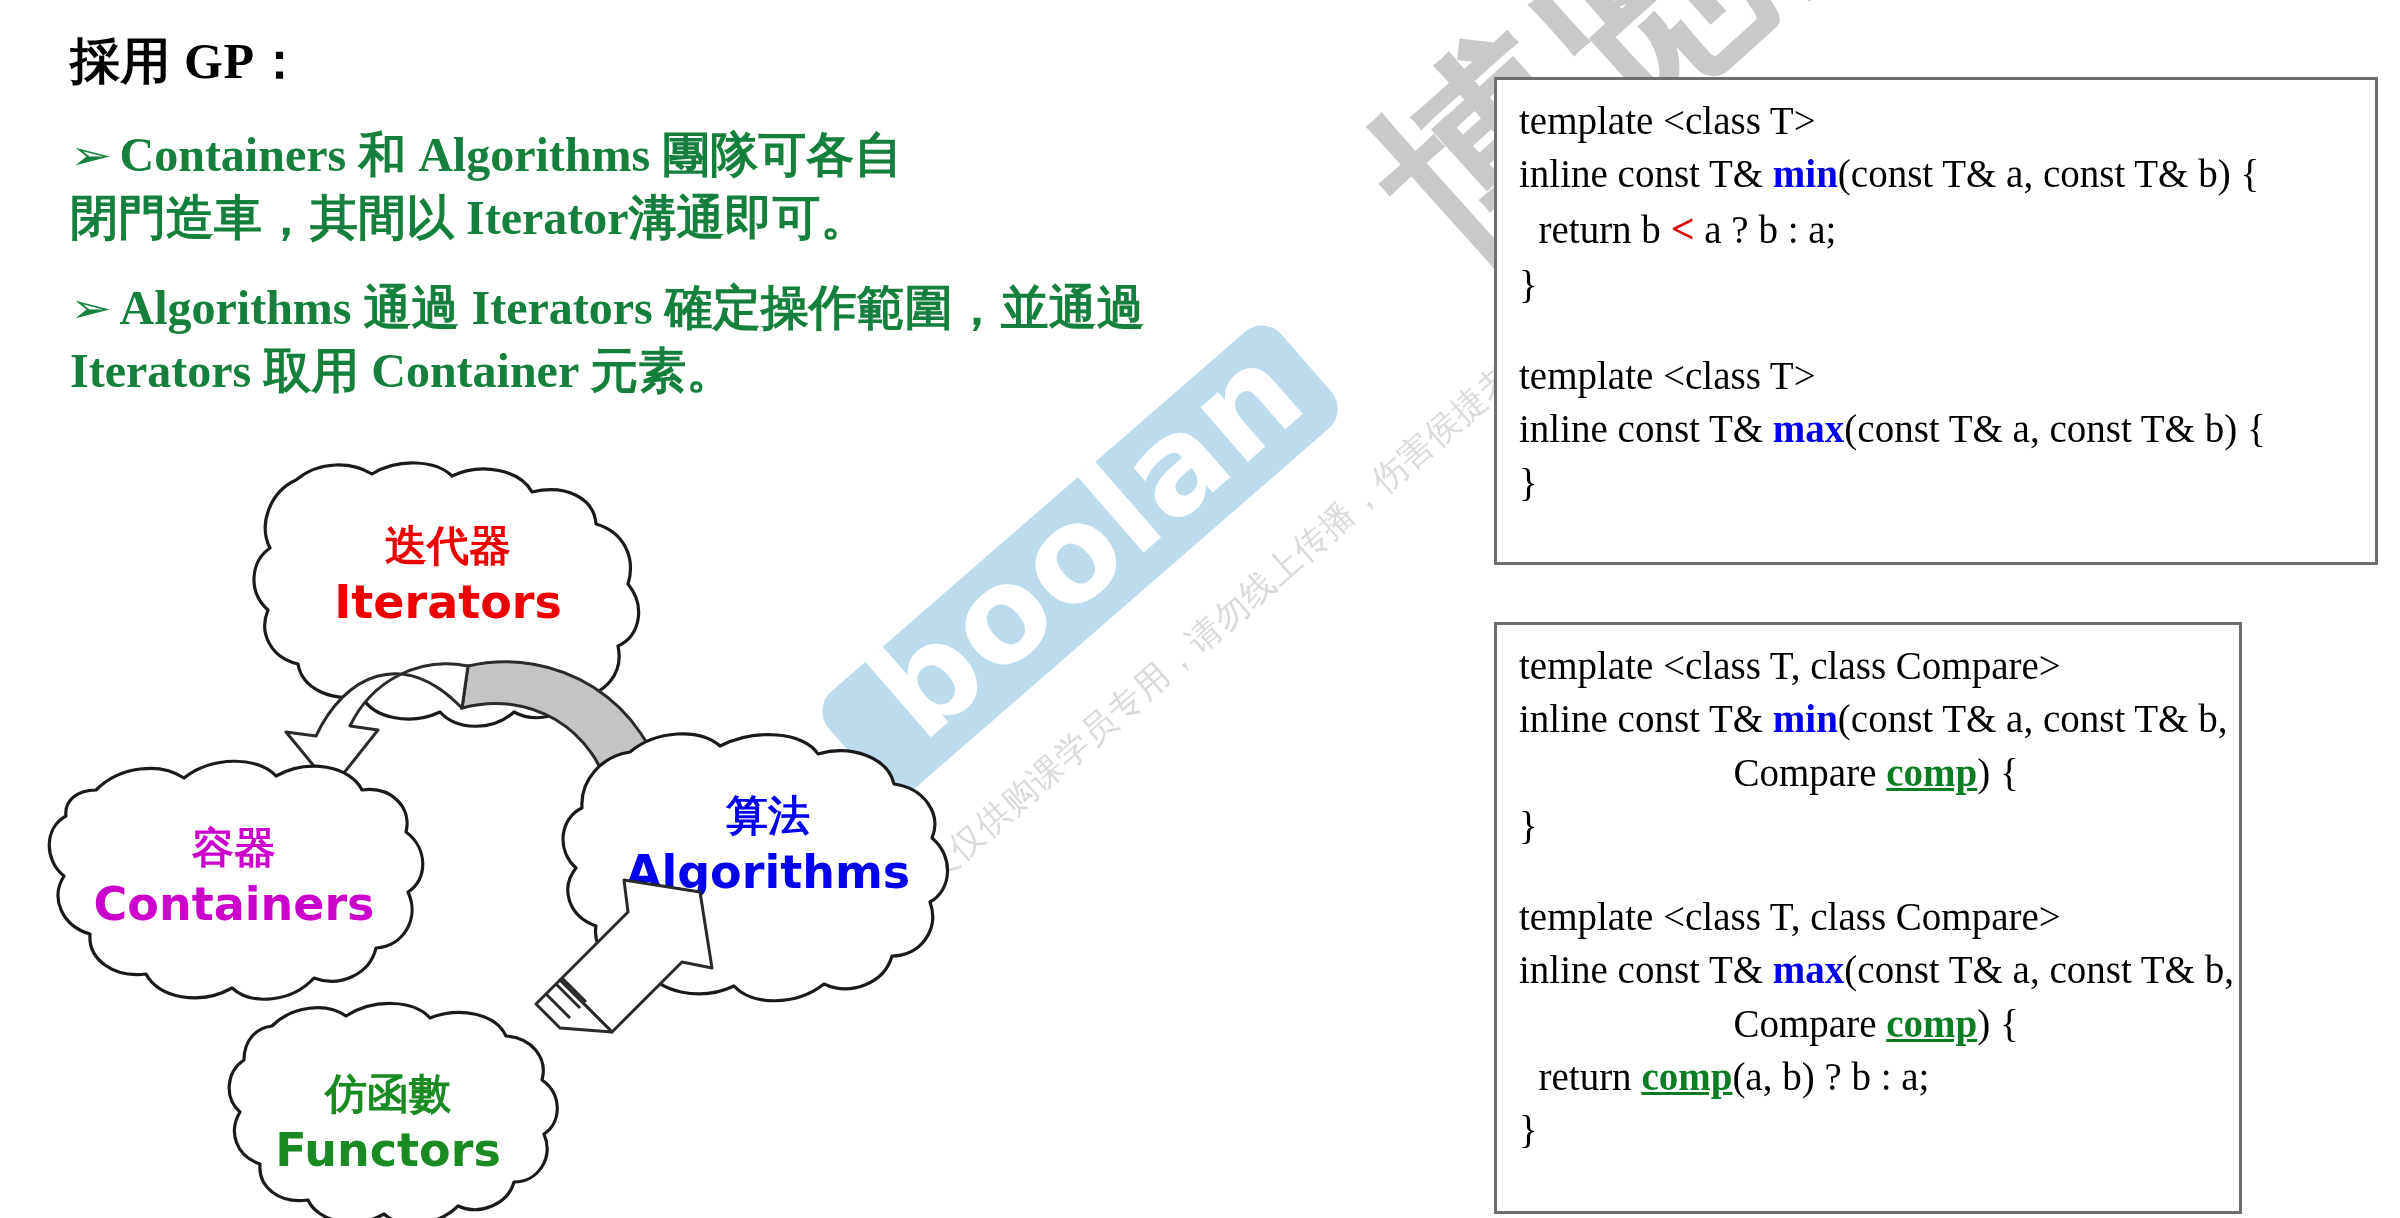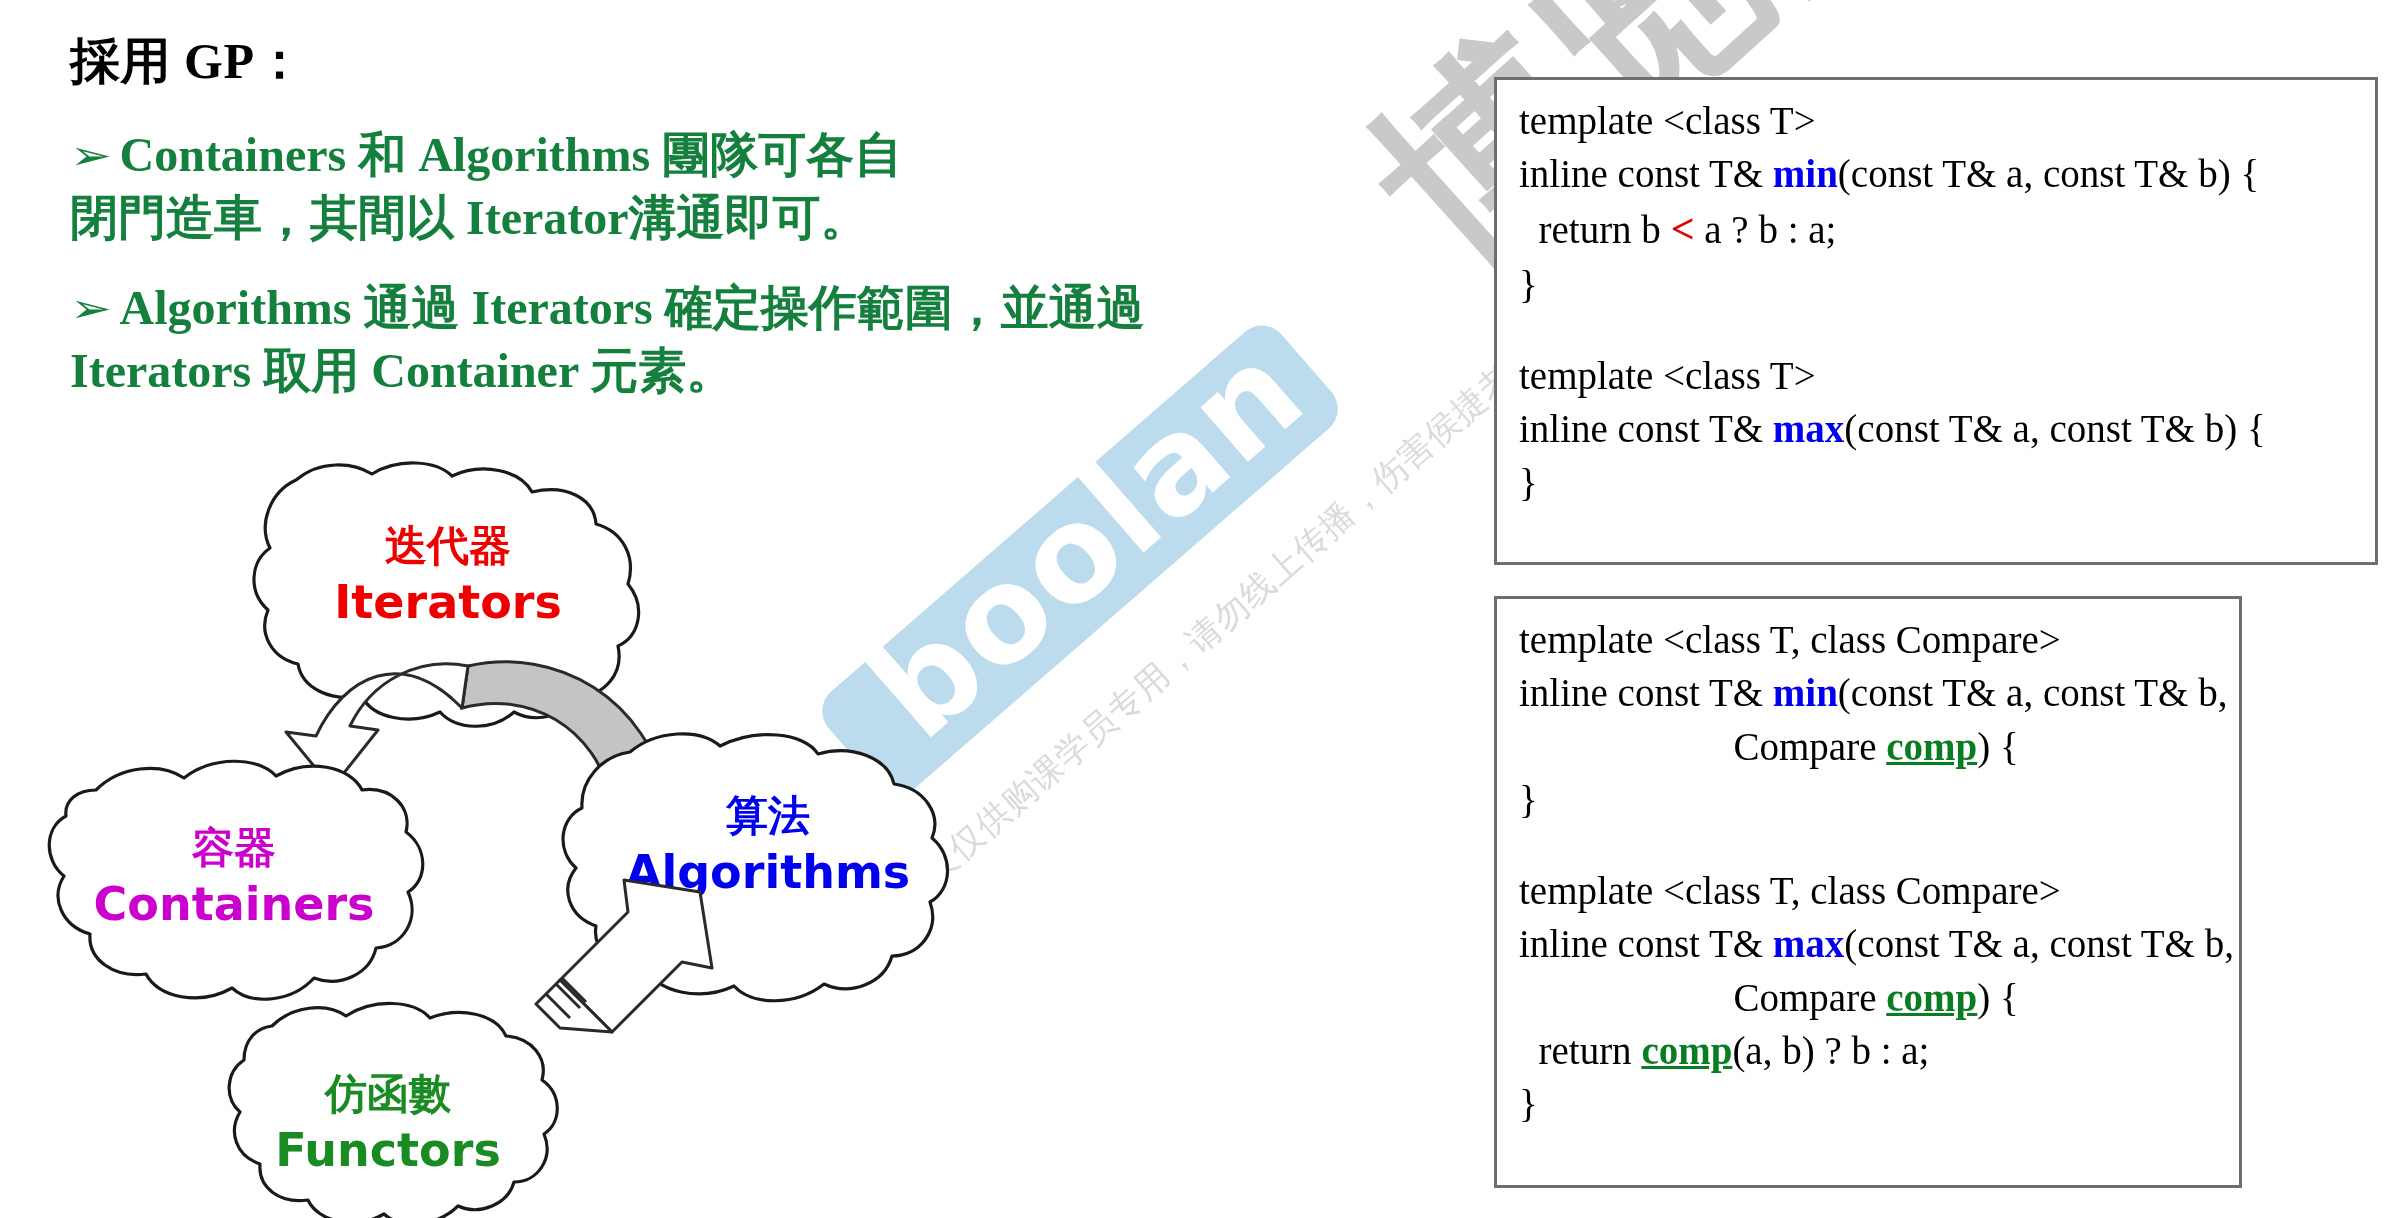--- a/index.html
+++ b/index.html
@@ -114,21 +114,21 @@
     border: 3px solid #6e6e72;
     box-sizing: border-box;
     font-family: "Liberation Serif", serif;
     font-size: 39px;
     line-height: 1.37;
     color: #000000;
     padding: 14px 16px 10px 22px;
     overflow: hidden;
   }
   #code-box-1 { left: 1494px; top: 77px;  width: 884px; height: 488px; }
-  #code-box-2 { left: 1494px; top: 596px; width: 748px; height: 592px; }
+  #code-box-2 { left: 1494px; top: 622px; width: 748px; height: 592px; }
 
   .code-line { white-space: pre; }
   .code-blank { height: 0.95em; }
   .kw-fn   { color: #0000ee; font-weight: bold; text-align: right; }
   .kw-op   { color: #e00000; font-weight: bold; font-size: 42px; }
   .kw-comp { color: #0a7d23; font-weight: bold; text-decoration: underline; }
 </style>
 </head>
 <body>
 

